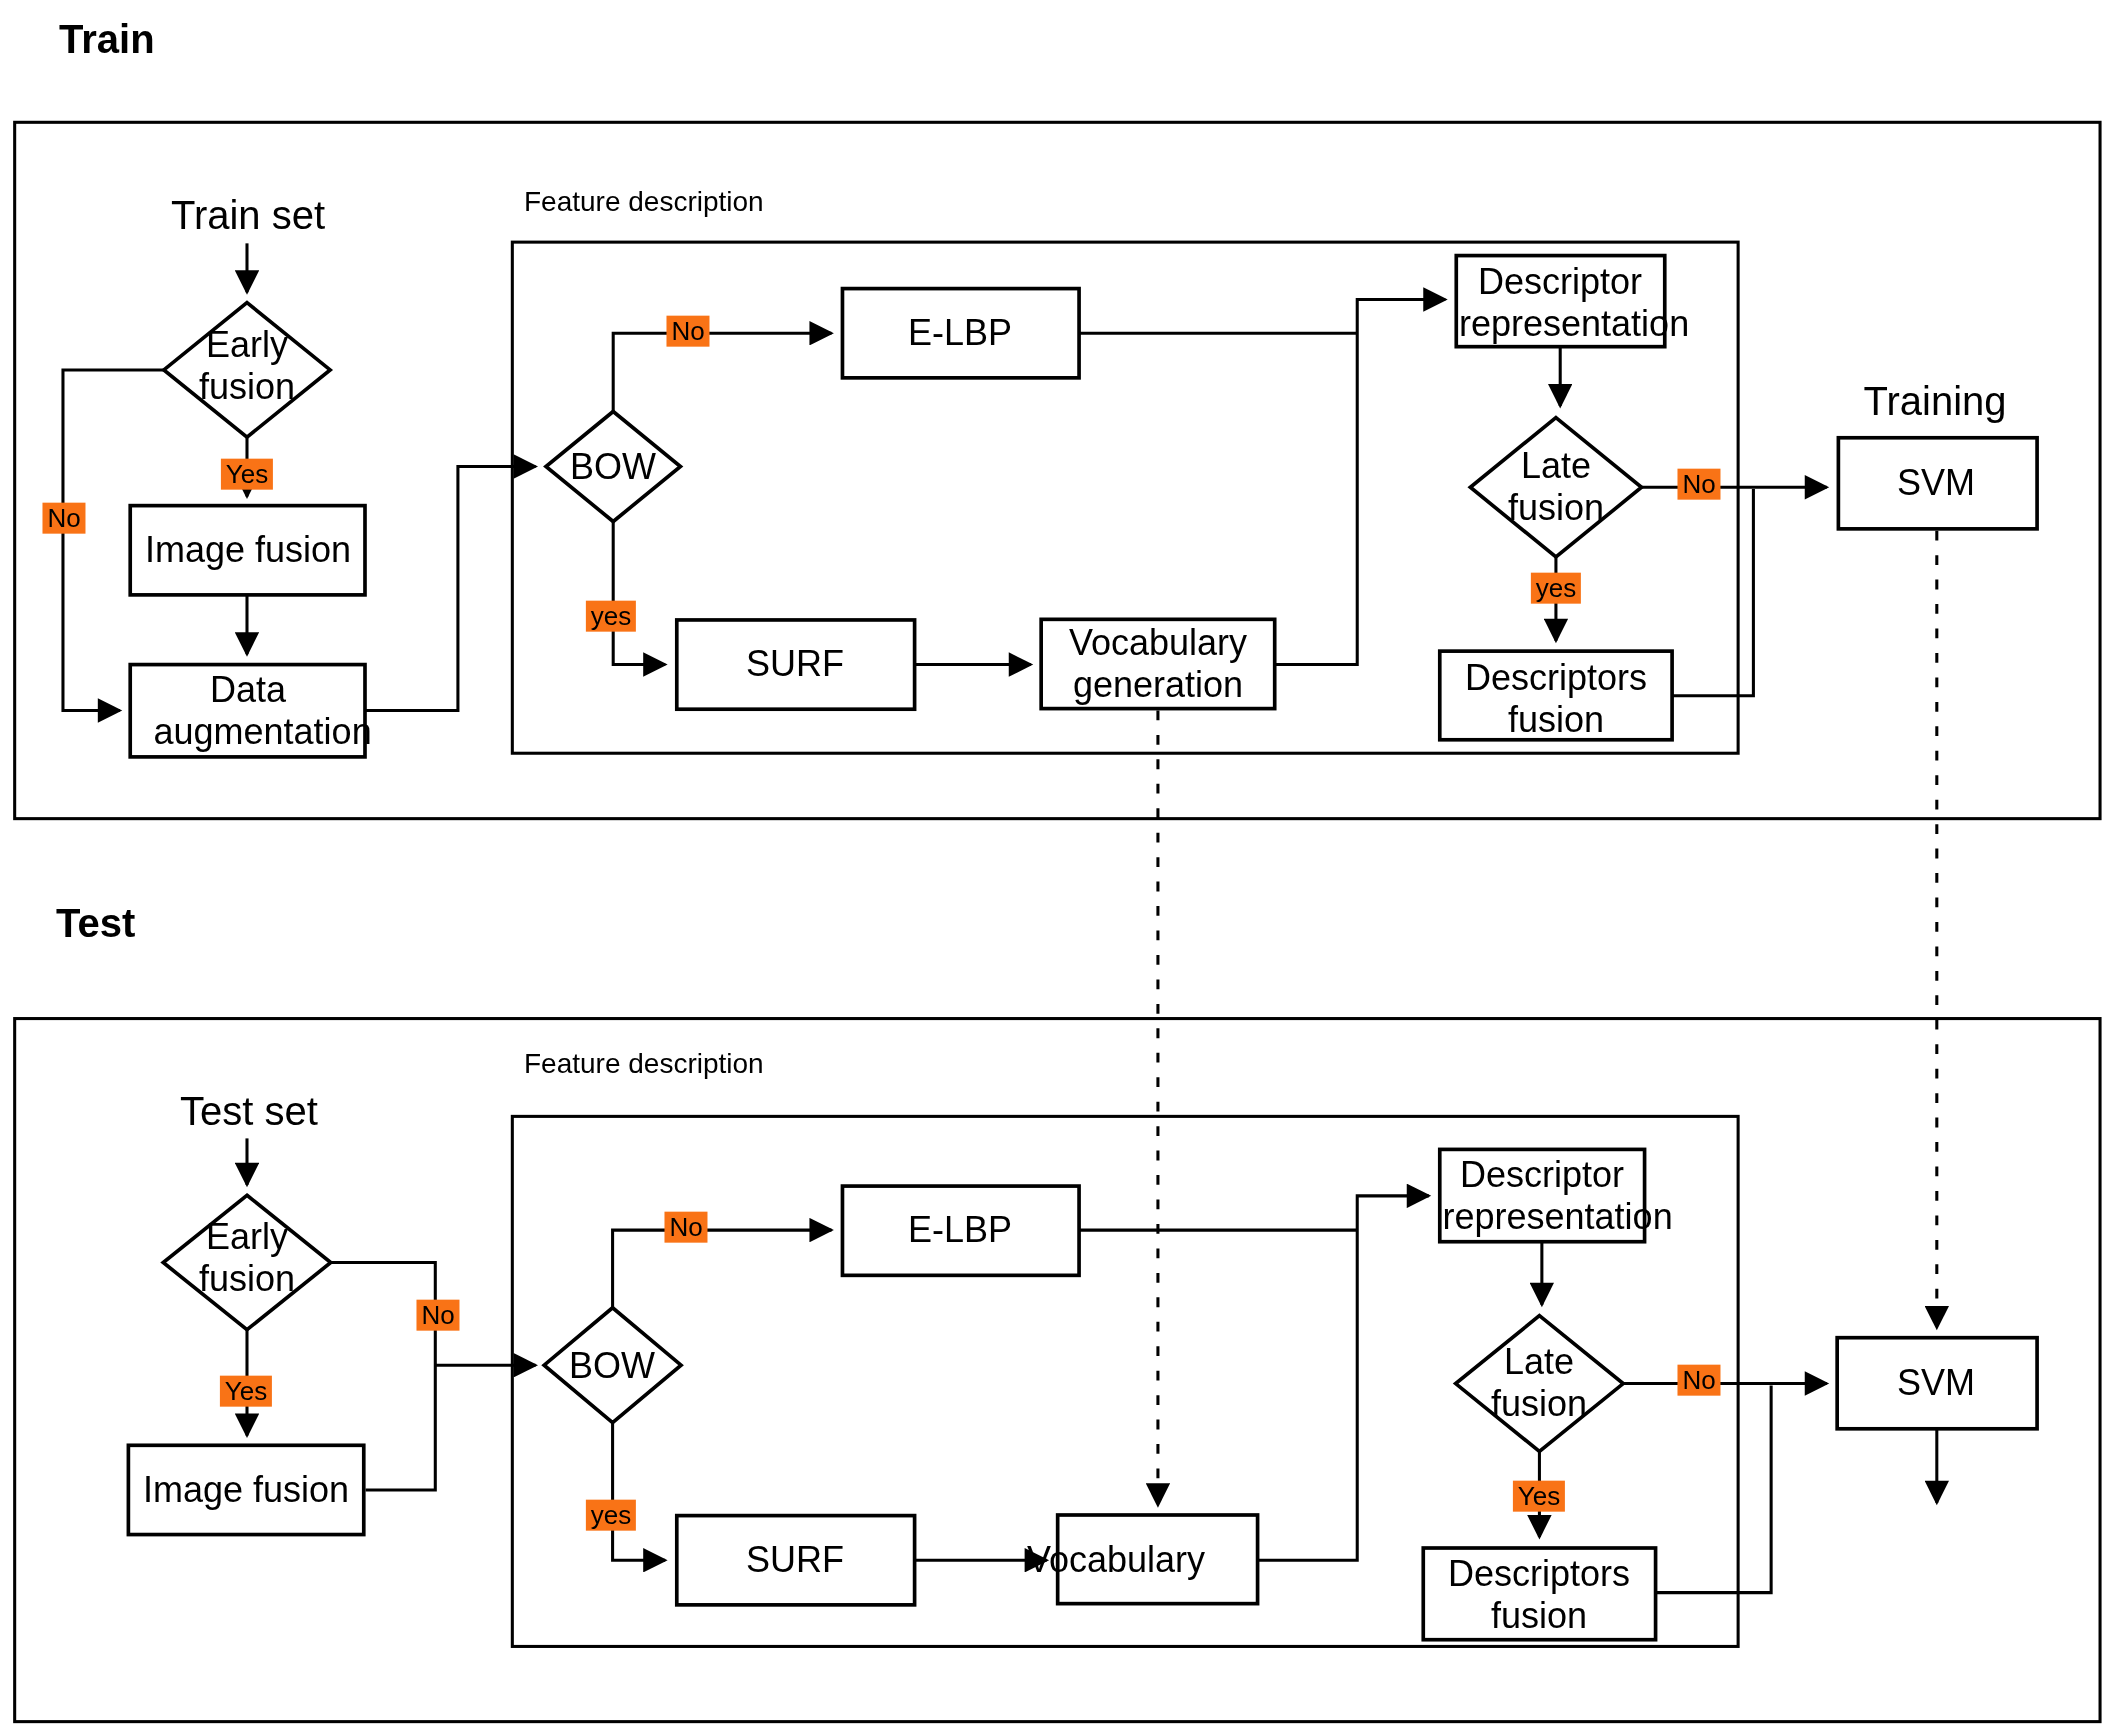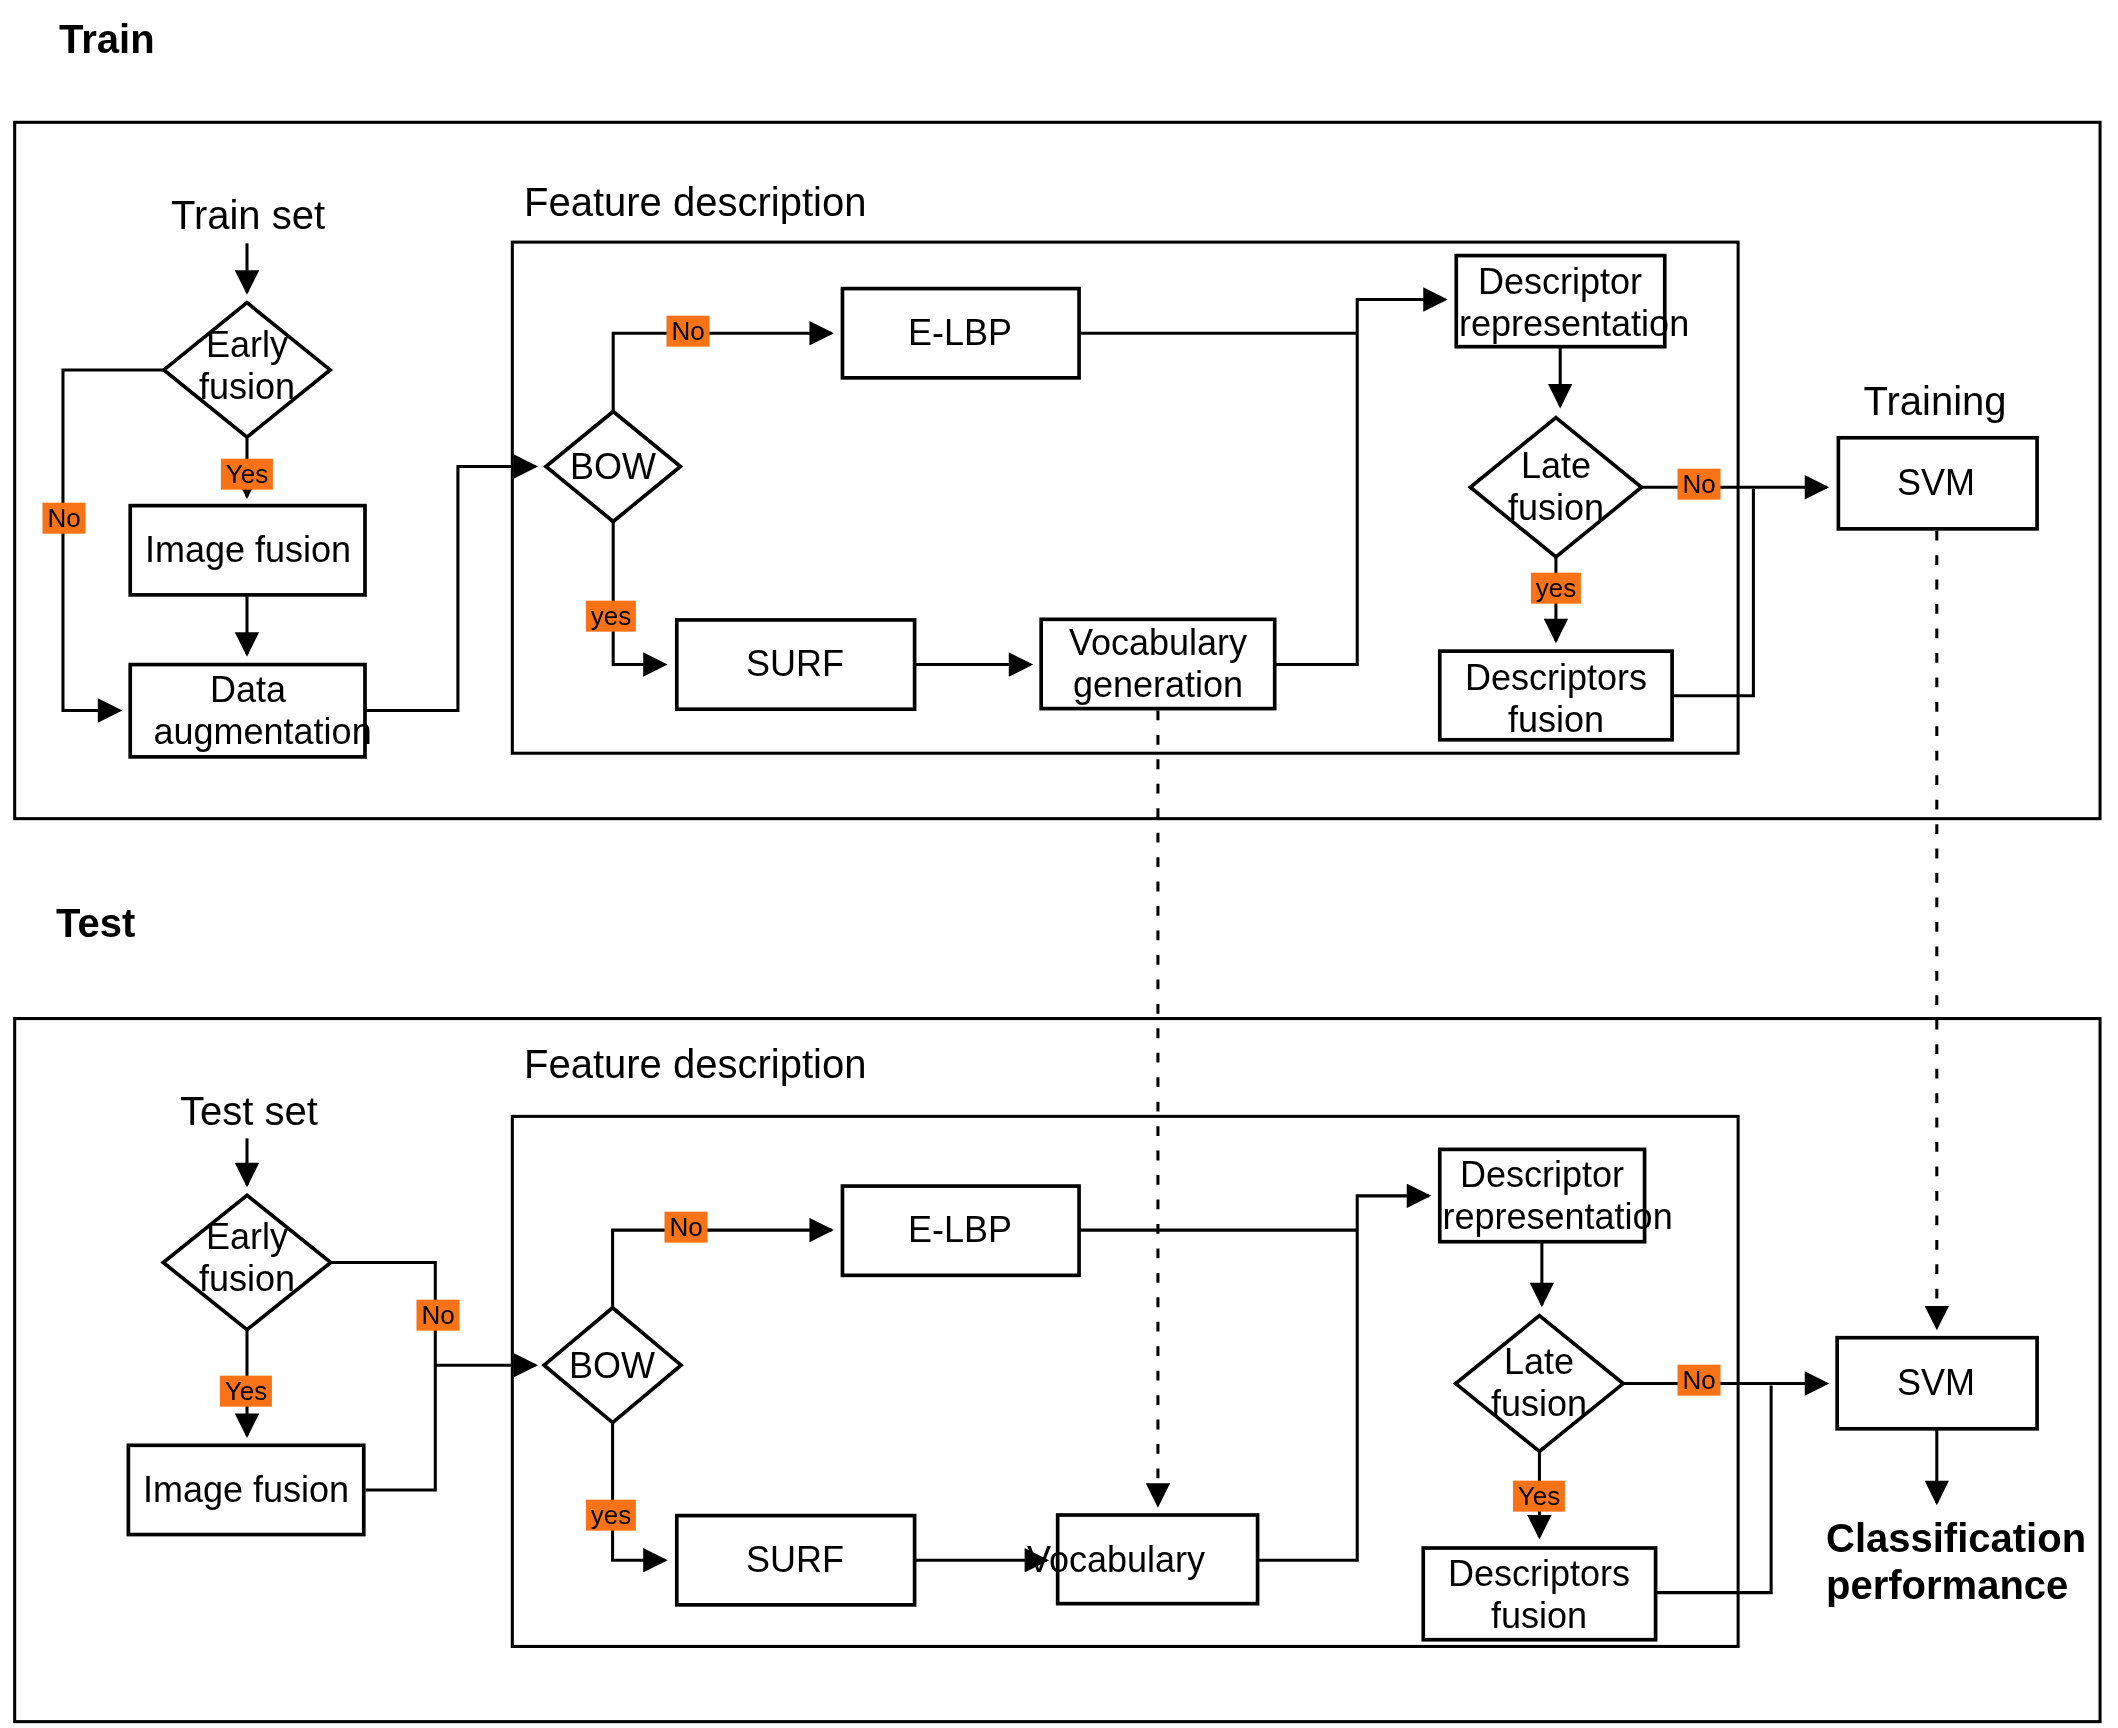--- a/index.html
+++ b/index.html
@@ -2,21 +2,21 @@
 <html style="font-size:9.8px"><head>
 <meta charset="utf-8">
 <style>
   html,body{margin:0;padding:0;background:#ffffff;}
   #canvas{position:relative;width:2119px;height:1729px;background:#ffffff;
           font-family:"Liberation Sans","DejaVu Sans",sans-serif;color:#000;}
   #wires{position:absolute;left:0;top:0;width:2119px;height:1729px;}
   .lbl{position:absolute;transform:translate(-50%,-50%);text-align:center;
        font-size:36px;line-height:1.18;white-space:normal;}
   .lbl.onL{background:#f97316;padding:0 4.9px;font-size:26px;}
-  .seclbl{position:absolute;transform:translate(0,-50%);font-size:40px;text-align:center;}
+  .seclbl{position:absolute;transform:translate(0,-50%);font-size:28px;text-align:center;}
   .title{position:absolute;font-size:40px;font-weight:bold;text-align:center;}
   .ctr52{font-size:40px;}
   .bold{font-weight:bold;}
 </style>
 </head>
 <body>
 
 <div id="canvas">
 
   <svg id="wires" viewBox="0 0 3466 2828" xmlns="http://www.w3.org/2000/svg" fill="none" stroke="#000000">
@@ -129,16 +129,15 @@
   <div class="lbl" style="left:960px;top:1230px;white-space:nowrap;">E-LBP</div>
   <div class="lbl" style="left:795px;top:1560px;white-space:nowrap;">SURF</div>
   <div class="lbl" style="left:1116px;top:1560px;white-space:nowrap;">Vocabulary</div>
 
   <div class="lbl" style="left:1542px;top:1196px;width:199px;">Descriptor representation</div>
   <div class="lbl" style="left:1539px;top:1383px;width:98px;">Late fusion</div>
   <div class="lbl onL" style="left:1699px;top:1380px;">No</div>
   <div class="lbl onL" style="left:1539px;top:1496px;">Yes</div>
   <div class="lbl" style="left:1539px;top:1595px;width:183px;">Descriptors fusion</div>
   <div class="lbl" style="left:1936px;top:1383px;white-space:nowrap;">SVM</div>
-  <div class="lbl ctr52 bold" style="left:1936px;top:1562px;width:220px;">Classification performance</div>
 
 </div>
 
 
 </body></html>

